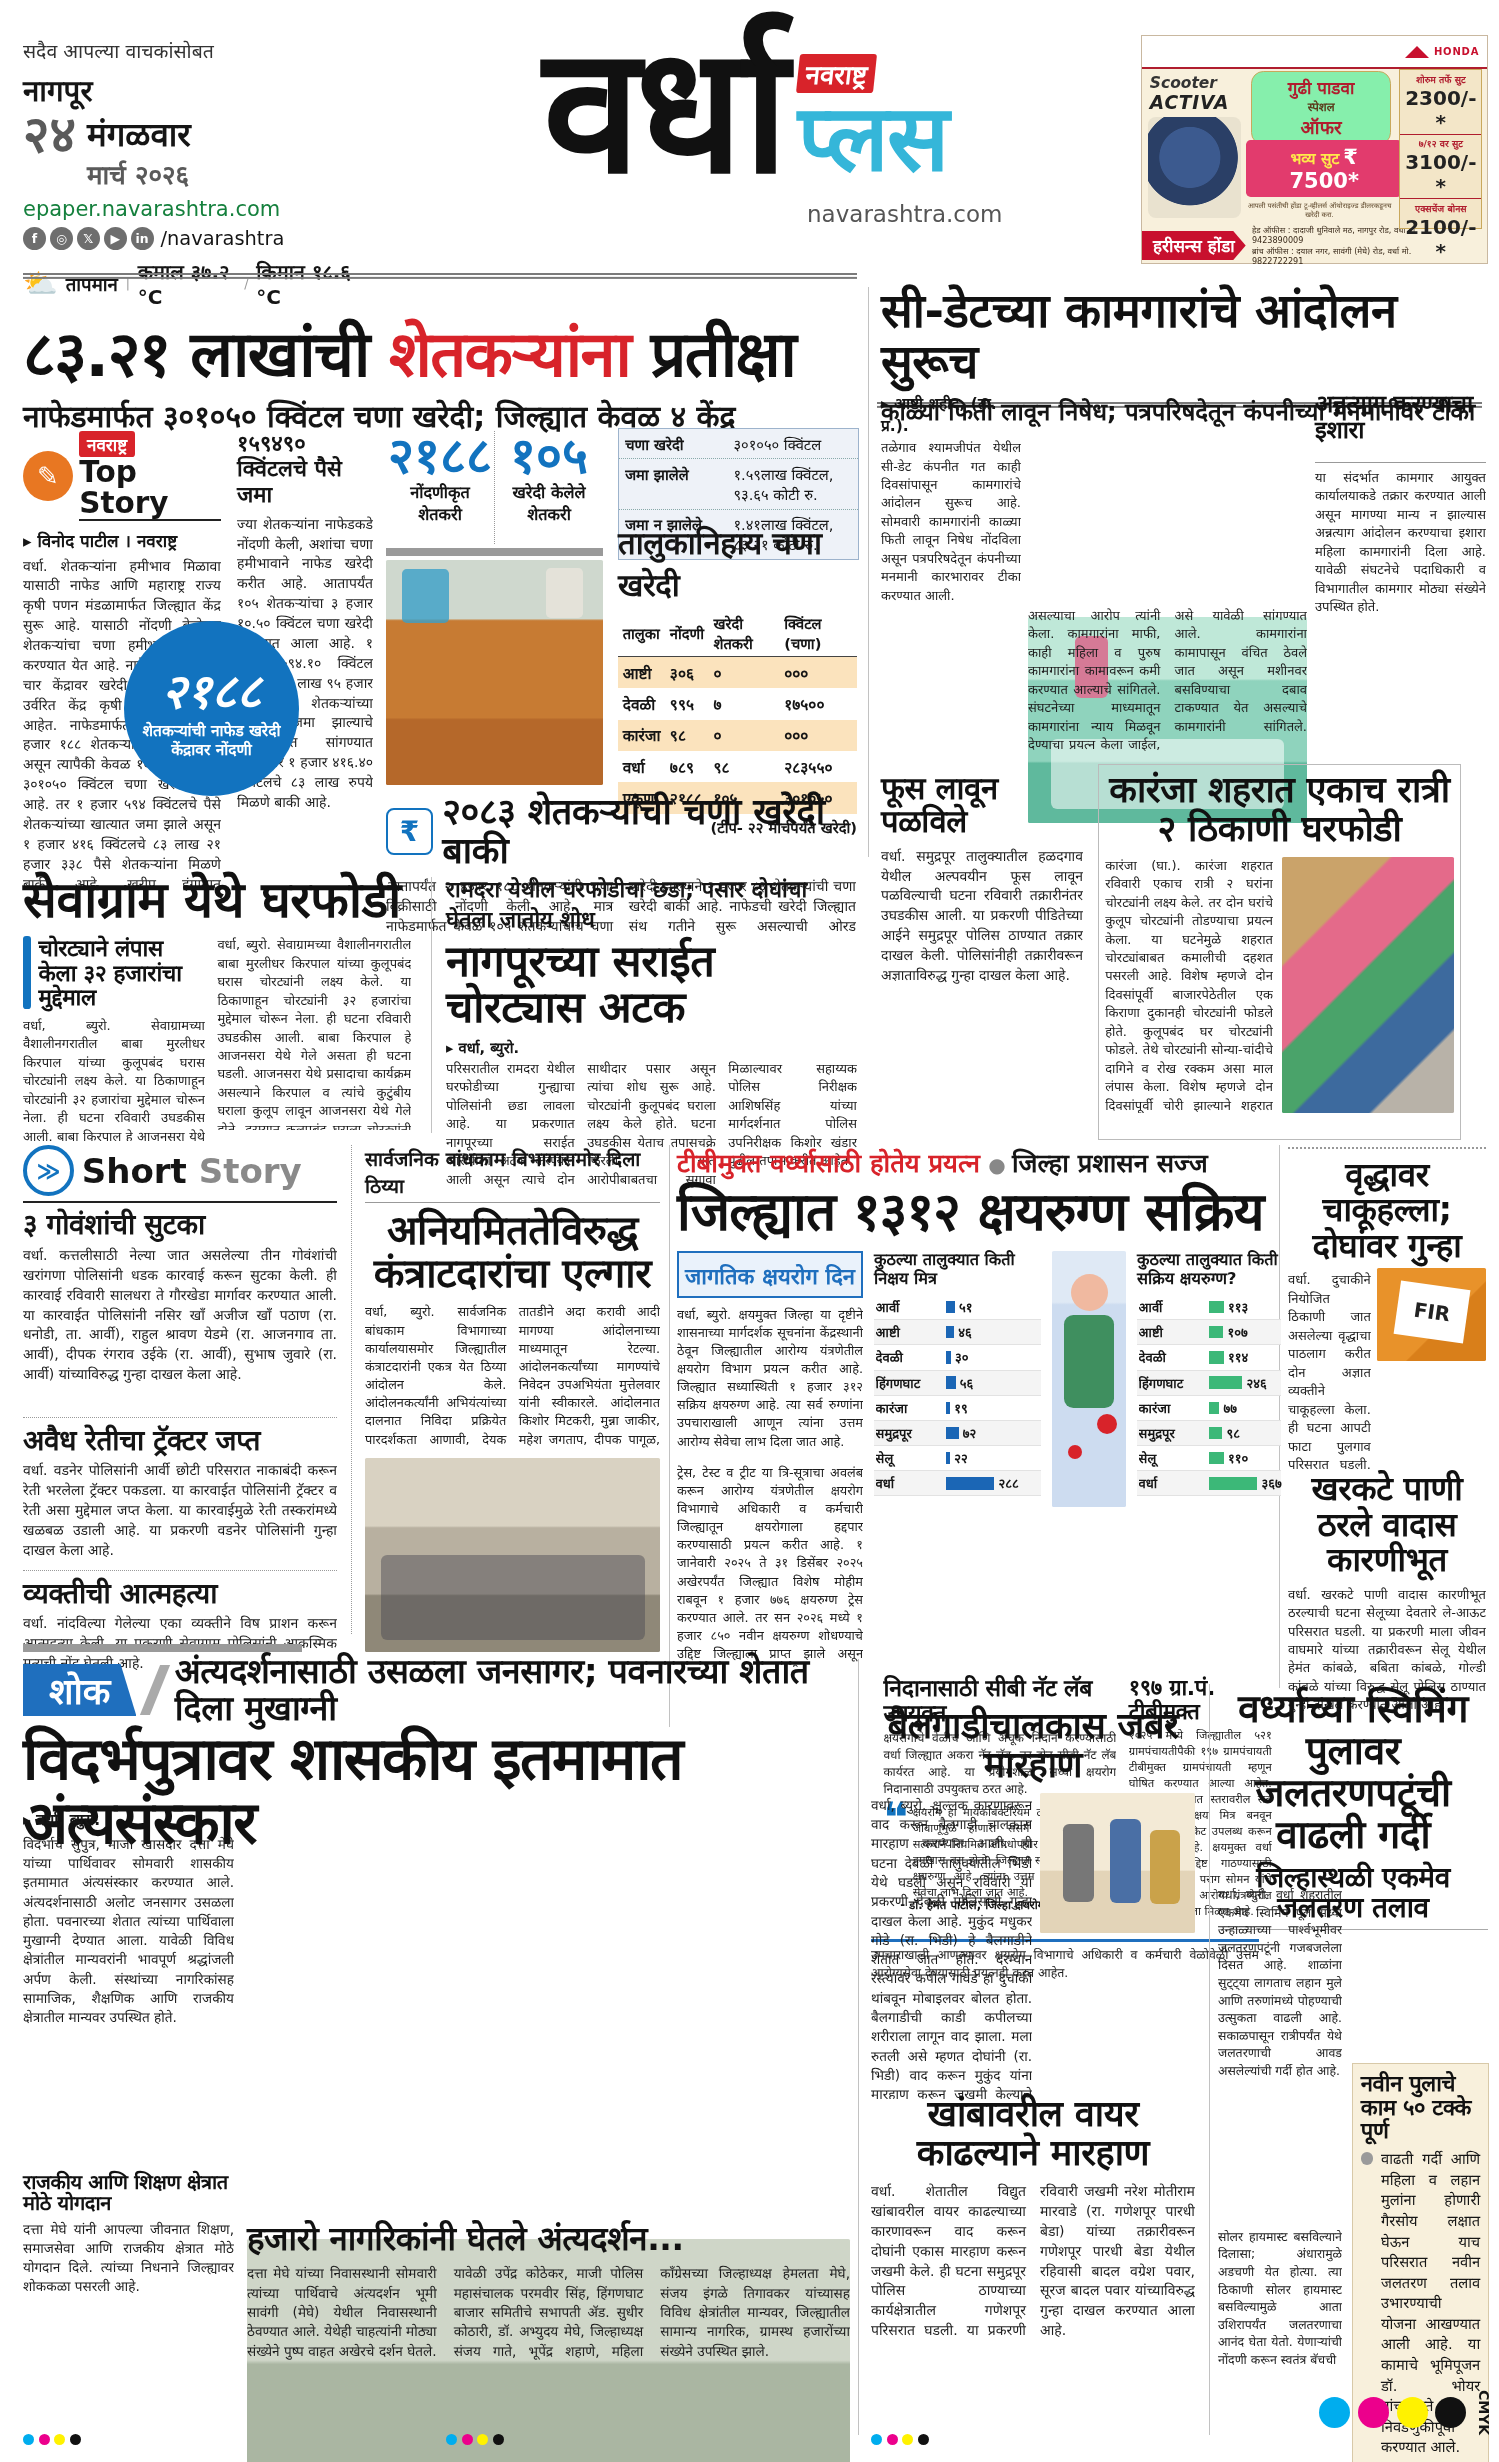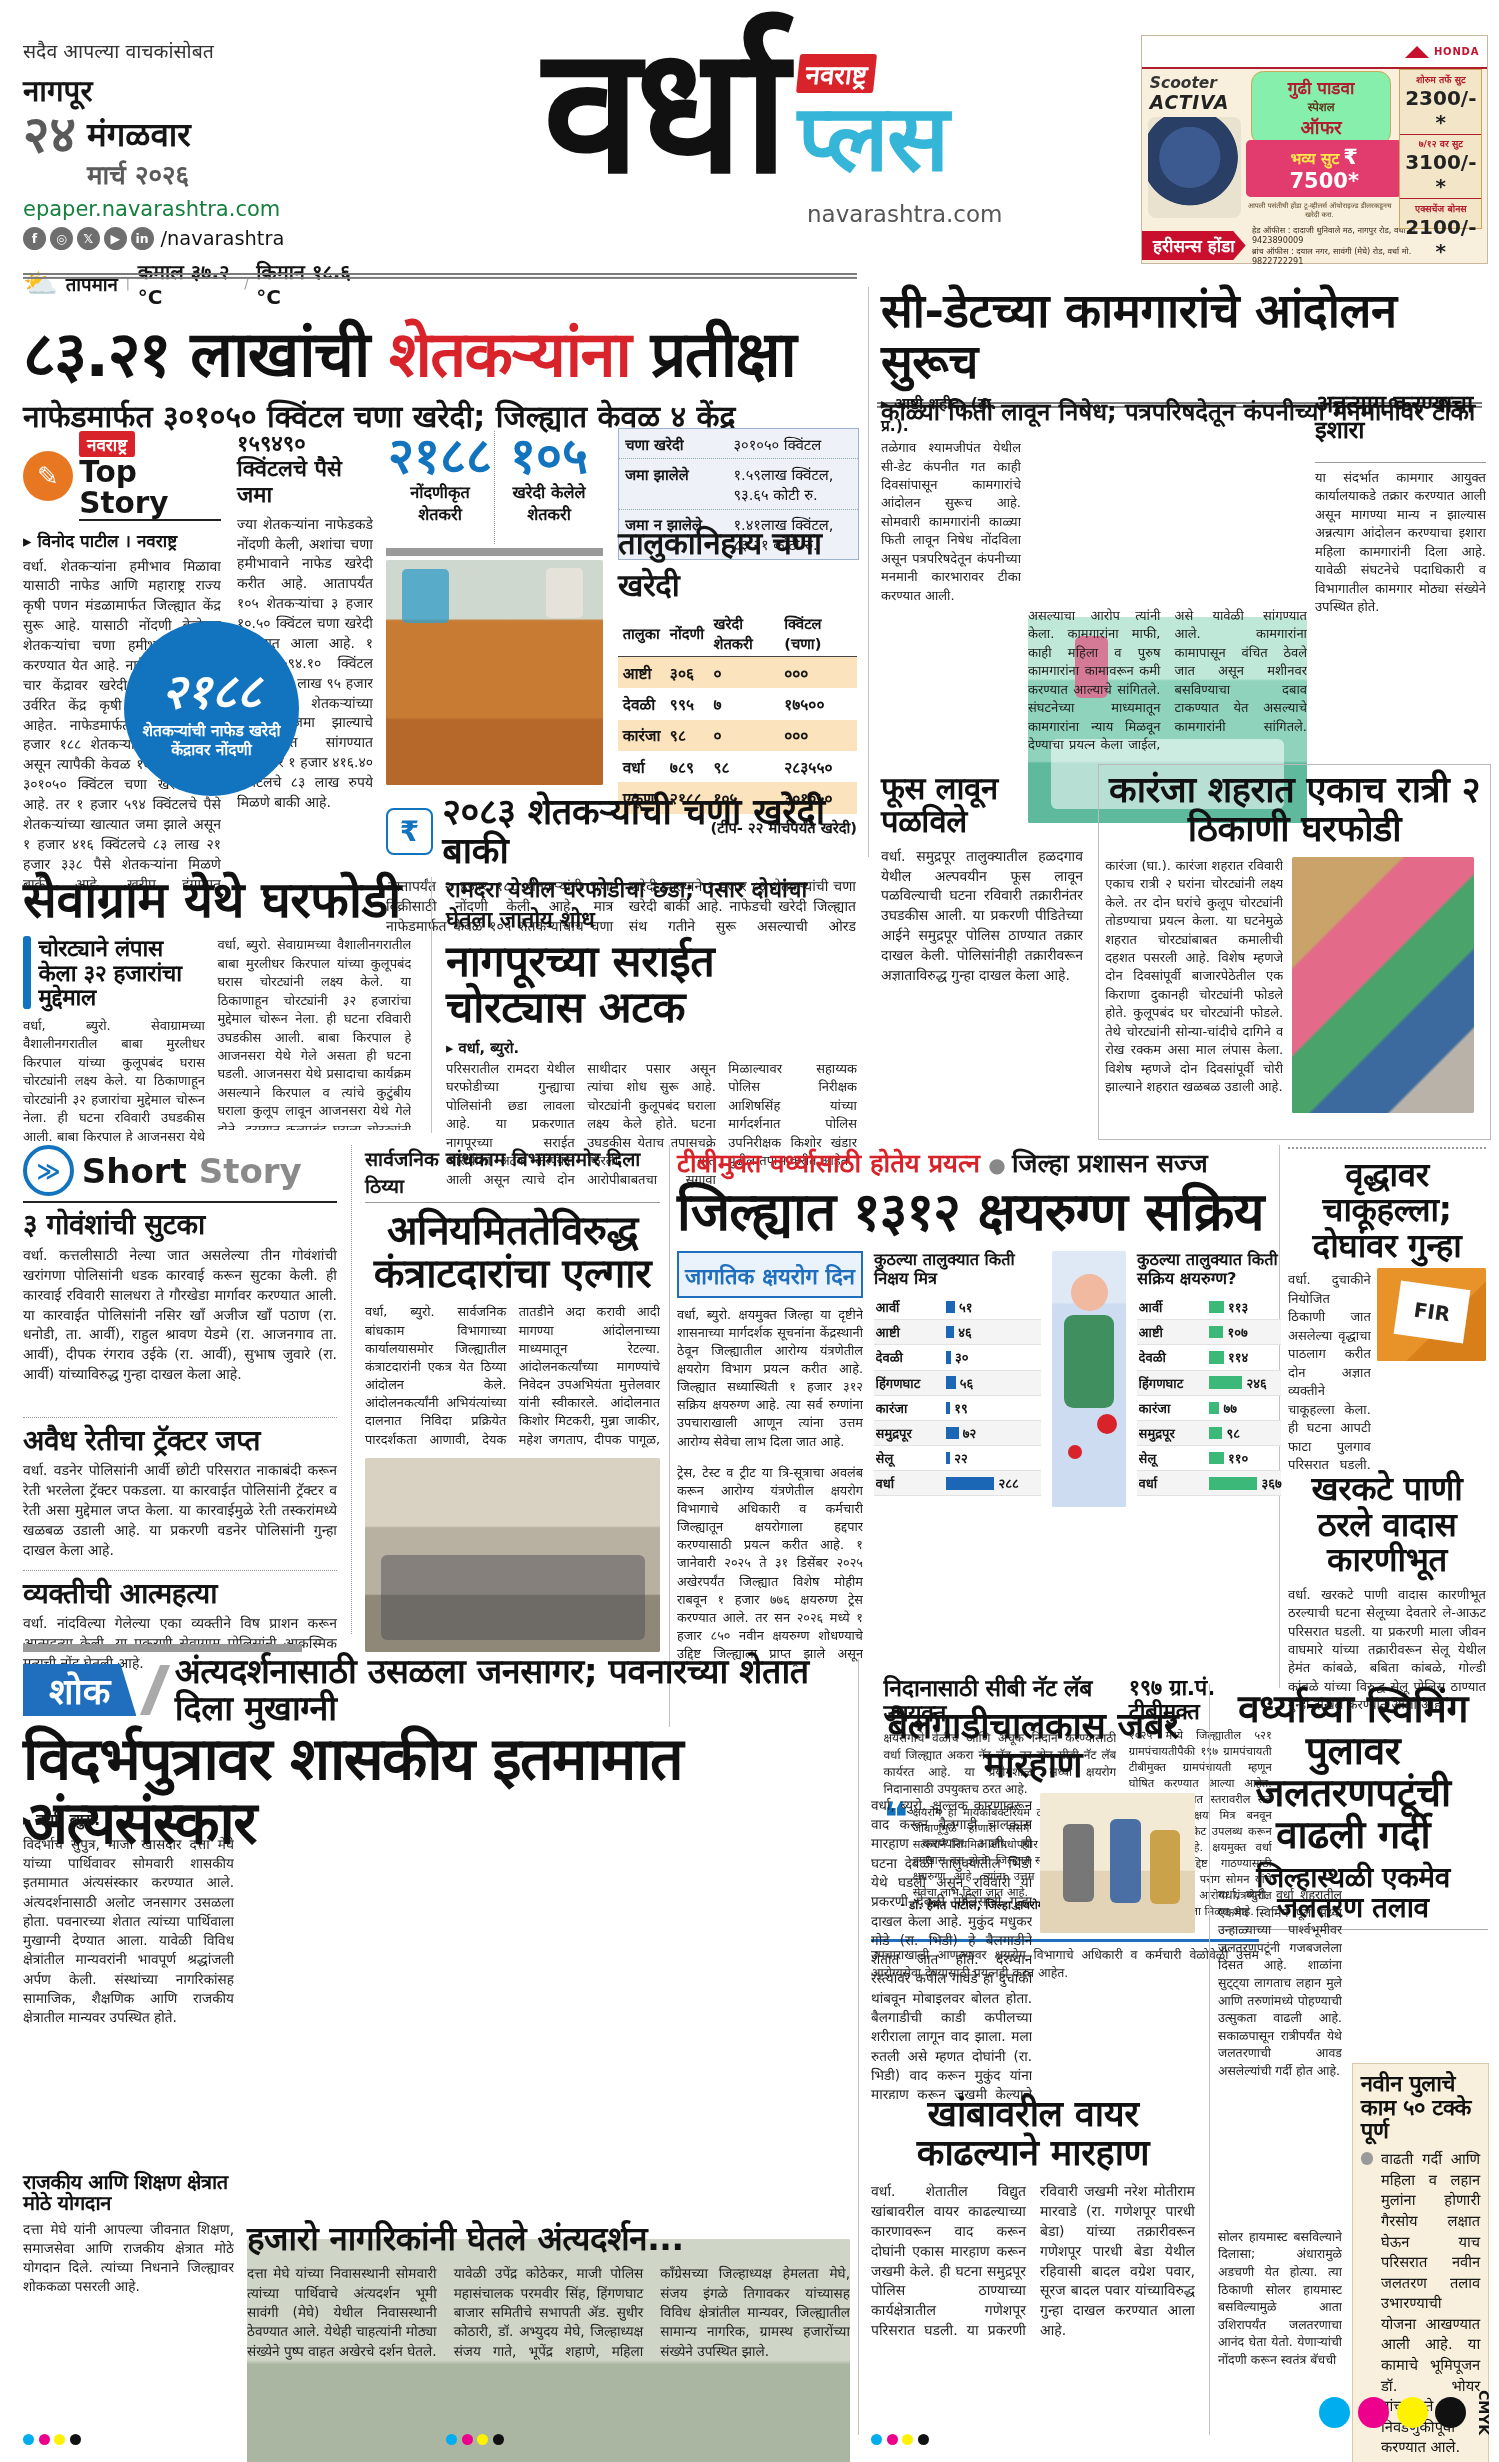--- a/index.html
+++ b/index.html
@@ -268,21 +268,21 @@
   </div>
   <div class="abs" style="left:1028px;top:607px;width:279px;height:154px;">
     <div class="bt" style="font-size:13px;height:154px;column-count:2;column-gap:14px;">असल्याचा आरोप त्यांनी केला. कामगारांना माफी, काही महिला व पुरुष कामगारांना कामावरून कमी करण्यात आल्याचे सांगितले. संघटनेच्या माध्यमातून कामगारांना न्याय मिळवून देण्याचा प्रयत्न केला जाईल, असे यावेळी सांगण्यात आले. कामगारांना कामापासून वंचित ठेवले जात असून मशीनवर बसविण्याचा दबाव टाकण्यात येत असल्याचे कामगारांनी सांगितले. यावेळी जय बेलखडे उपस्थित होते.</div>
   </div>
 
   <div class="abs" style="left:881px;top:772px;width:202px;height:365px;">
     <div class="h-sec" style="font-size:31px;">फूस लावून पळविले</div>
     <div class="bt" style="margin-top:7.8px;height:295px;font-size:14px;">वर्धा. समुद्रपूर तालुक्यातील हळदगाव येथील अल्पवयीन फूस लावून पळविल्याची घटना रविवारी तक्रारीनंतर उघडकीस आली. या प्रकरणी पीडितेच्या आईने समुद्रपूर पोलिस ठाण्यात तक्रार दाखल केली. पोलिसांनीही तक्रारीवरून अज्ञाताविरुद्ध गुन्हा दाखल केला आहे.</div>
   </div>
 
-  <div class="abs" style="left:1098px;top:764px;width:393px;height:376px;border:0.8px solid #bbb;padding:6.2px;box-sizing:border-box;">
+  <div class="abs" style="left:1098px;top:764px;width:363px;height:376px;border:0.8px solid #bbb;padding:6.2px;box-sizing:border-box;">
     <div class="h-sec" style="font-size:36px;text-align:center;">कारंजा शहरात एकाच रात्री २ ठिकाणी घरफोडी</div>
     <div style="display:flex;gap:9.3px;margin-top:7.8px;">
       <div class="bt" style="width:178px;height:256px;font-size:13px;">कारंजा (घा.). कारंजा शहरात रविवारी एकाच रात्री २ घरांना चोरट्यांनी लक्ष्य केले. तर दोन घरांचे कुलूप चोरट्यांनी तोडण्याचा प्रयत्न केला. या घटनेमुळे शहरात चोरट्यांबाबत कमालीची दहशत पसरली आहे. विशेष म्हणजे दोन दिवसांपूर्वी बाजारपेठेतील एक किराणा दुकानही चोरट्यांनी फोडले होते. कुलूपबंद घर चोरट्यांनी फोडले. तेथे चोरट्यांनी सोन्या-चांदीचे दागिने व रोख रक्कम असा माल लंपास केला. विशेष म्हणजे दोन दिवसांपूर्वी चोरी झाल्याने शहरात खळबळ उडाली आहे.</div>
       <div class="ph" style="width:182px;height:256px;background:linear-gradient(135deg,#caa36a 0 25%,#e46a8a 26% 45%,#4aa36a 46% 62%,#3d6a9e 63% 80%,#b8b2a8 81%);"></div>
     </div>
   </div>
 
   <div class="vrule" style="left:431px;top:877px;height:256px;"></div>
 
   <div class="abs" style="left:23px;top:873px;width:396px;height:264px;">

